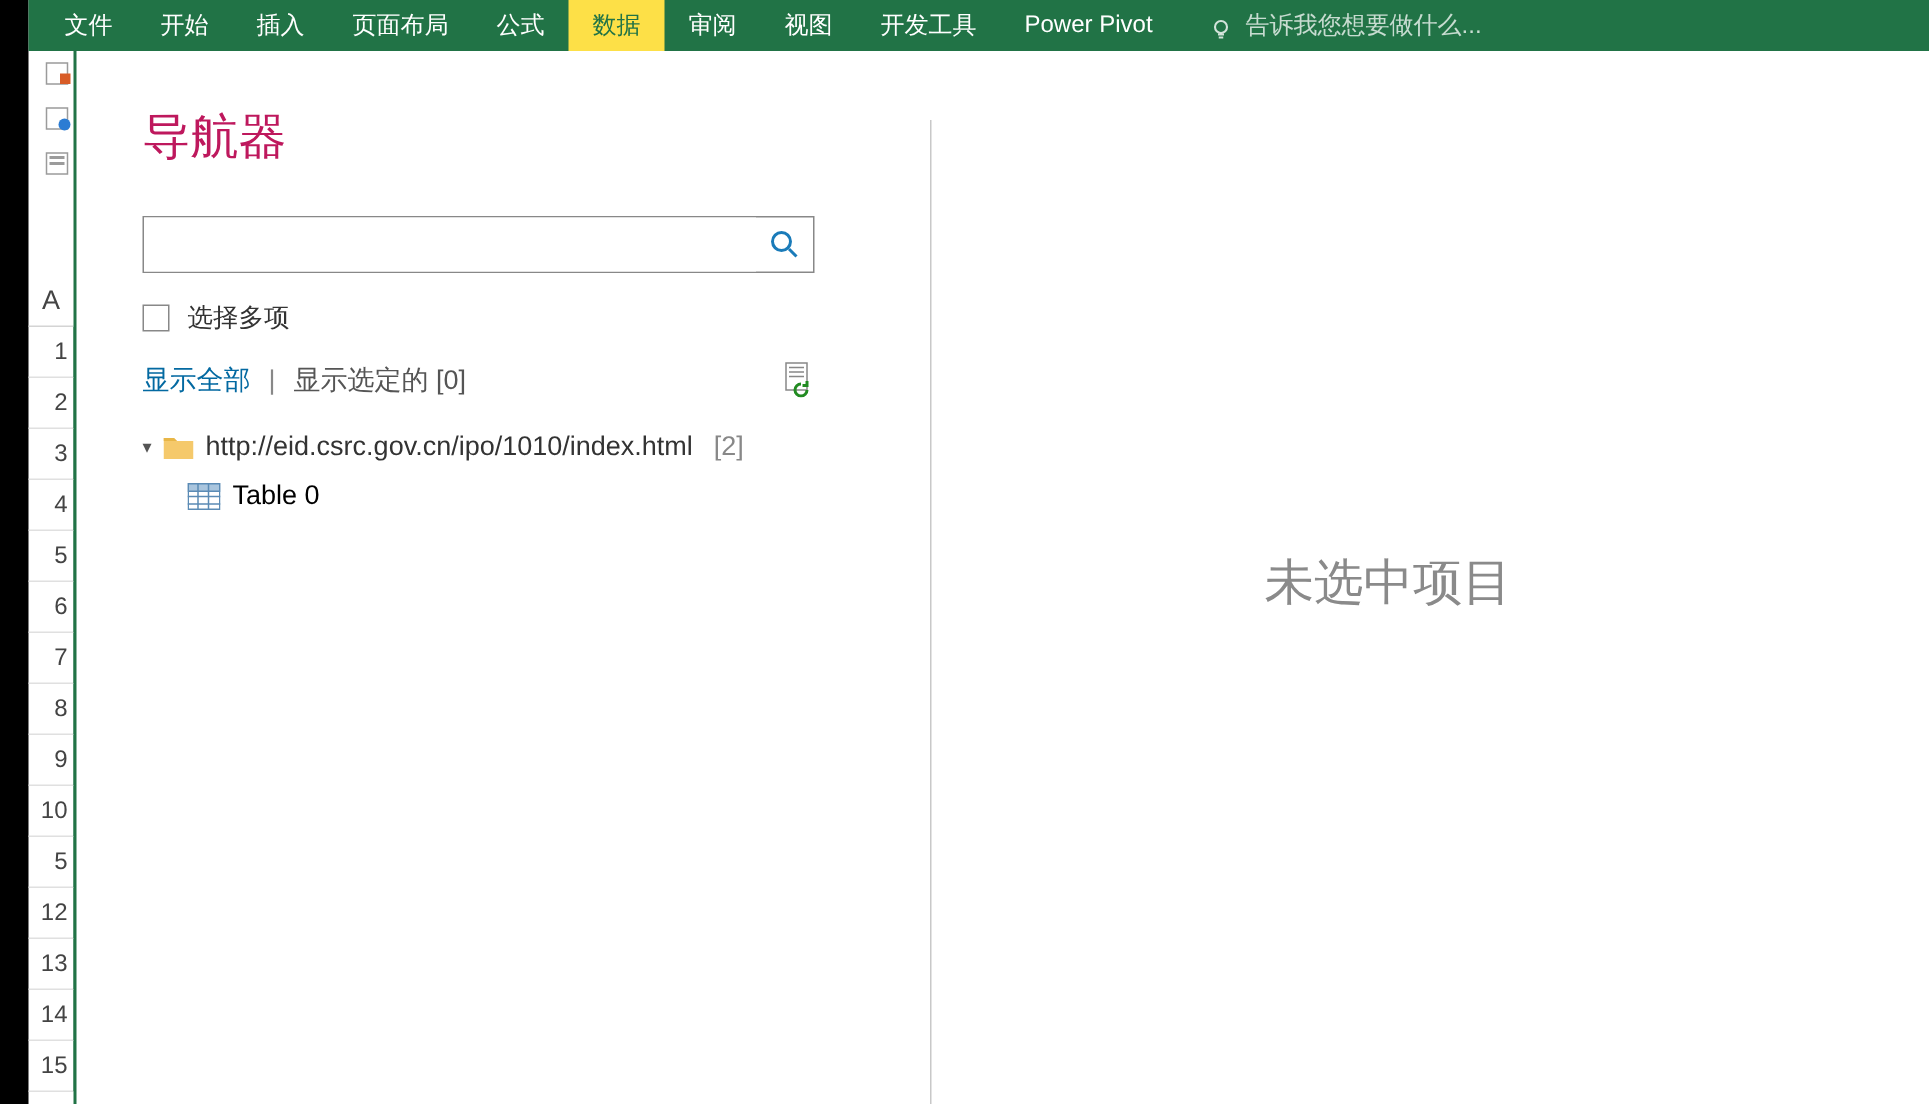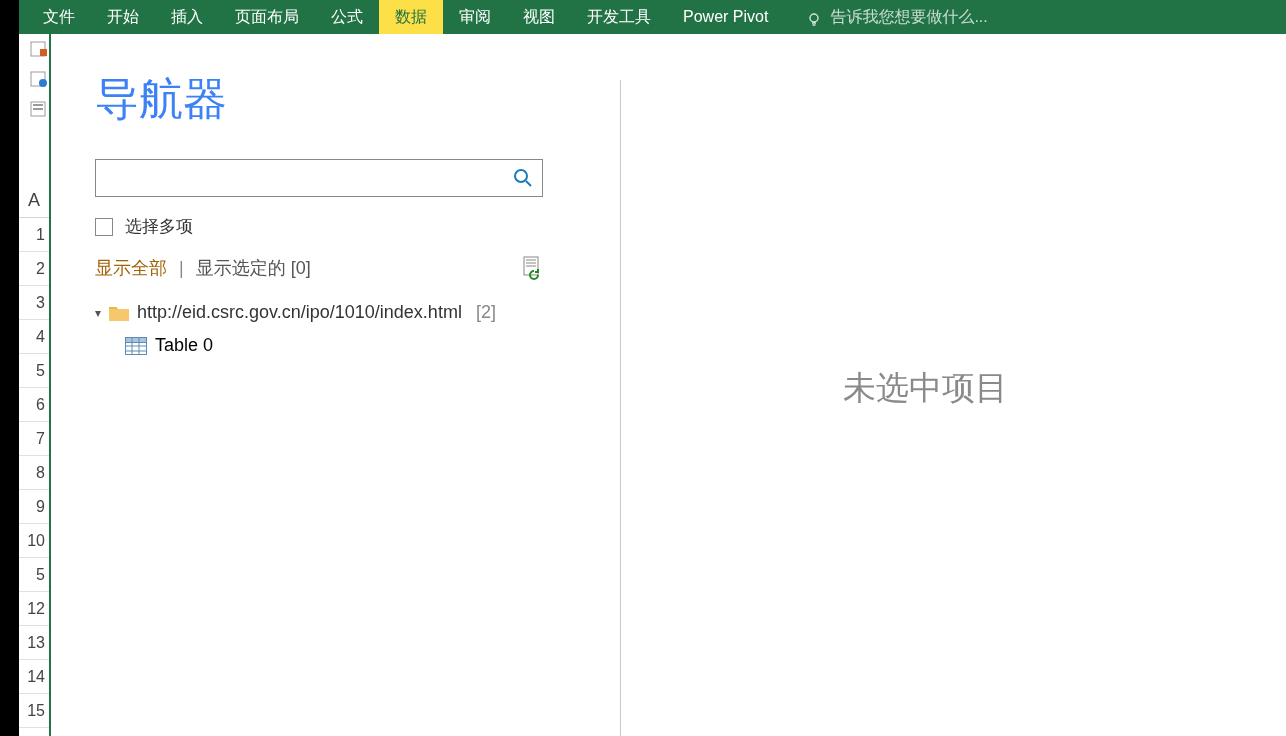--- a/index.html
+++ b/index.html
@@ -113,22 +113,22 @@
       bottom: 0;
       background: #fff;
       display: flex;
     }
     .nav-left {
       width: 510px;
       padding: 30px 0 0 40px;
       position: relative;
     }
     .nav-title {
-      font-size: 44px;
-      color: #3b82f6;
+      font-size: 32px;
+      color: #be185d;
       font-weight: 400;
       margin-bottom: 30px;
     }
     .search-box {
       width: 448px;
       height: 38px;
       border: 1px solid #888;
       display: flex;
       align-items: center;
     }
@@ -165,21 +165,21 @@
       background: #fff;
     }
     .filter-row {
       margin-top: 18px;
       width: 448px;
       display: flex;
       align-items: center;
       font-size: 18px;
     }
     .filter-link {
-      color: #a16207;
+      color: #0369a1;
       cursor: pointer;
     }
     .filter-sep {
       margin: 0 12px;
       color: #888;
     }
     .filter-selected {
       color: #555;
     }
     .refresh-icon {
@@ -209,22 +209,23 @@
       color: #333;
     }
     .tree-count {
       color: #888;
       margin-left: 6px;
     }
     .tree-children {
       margin-top: 12px;
       margin-left: 30px;
       display: flex;
-      flex-direction: row;
+      flex-direction: column;
       gap: 12px;
+      justify-content: flex-end;
     }
     .tree-item {
       display: flex;
       align-items: center;
       gap: 8px;
       cursor: pointer;
     }
     .table-icon {
       width: 22px;
       height: 18px;

